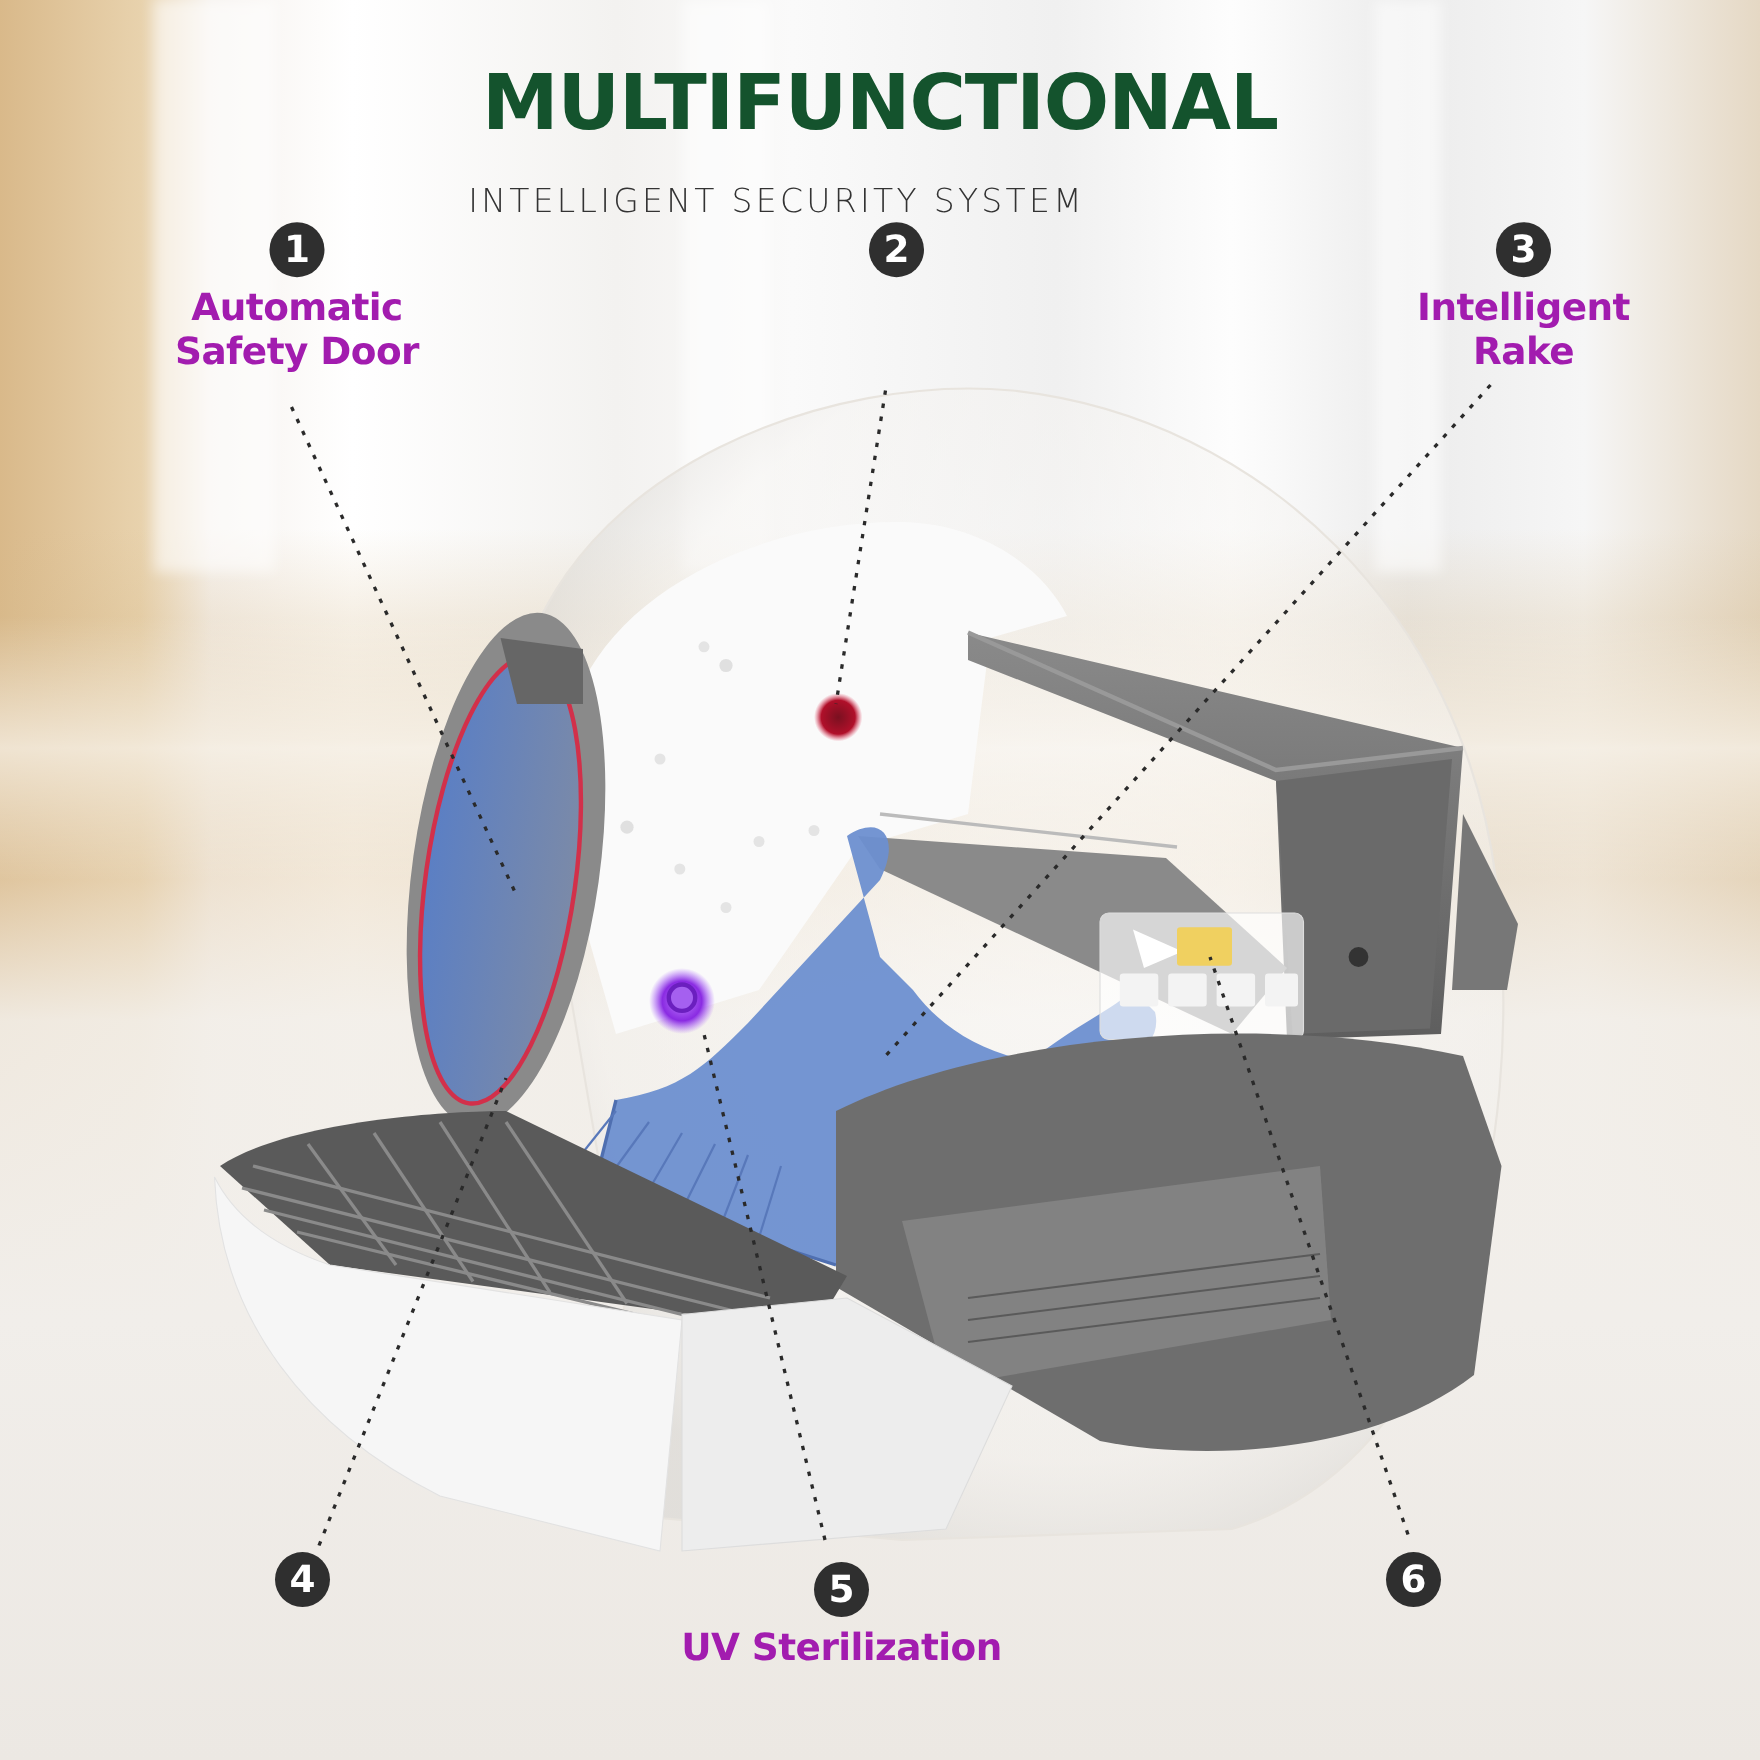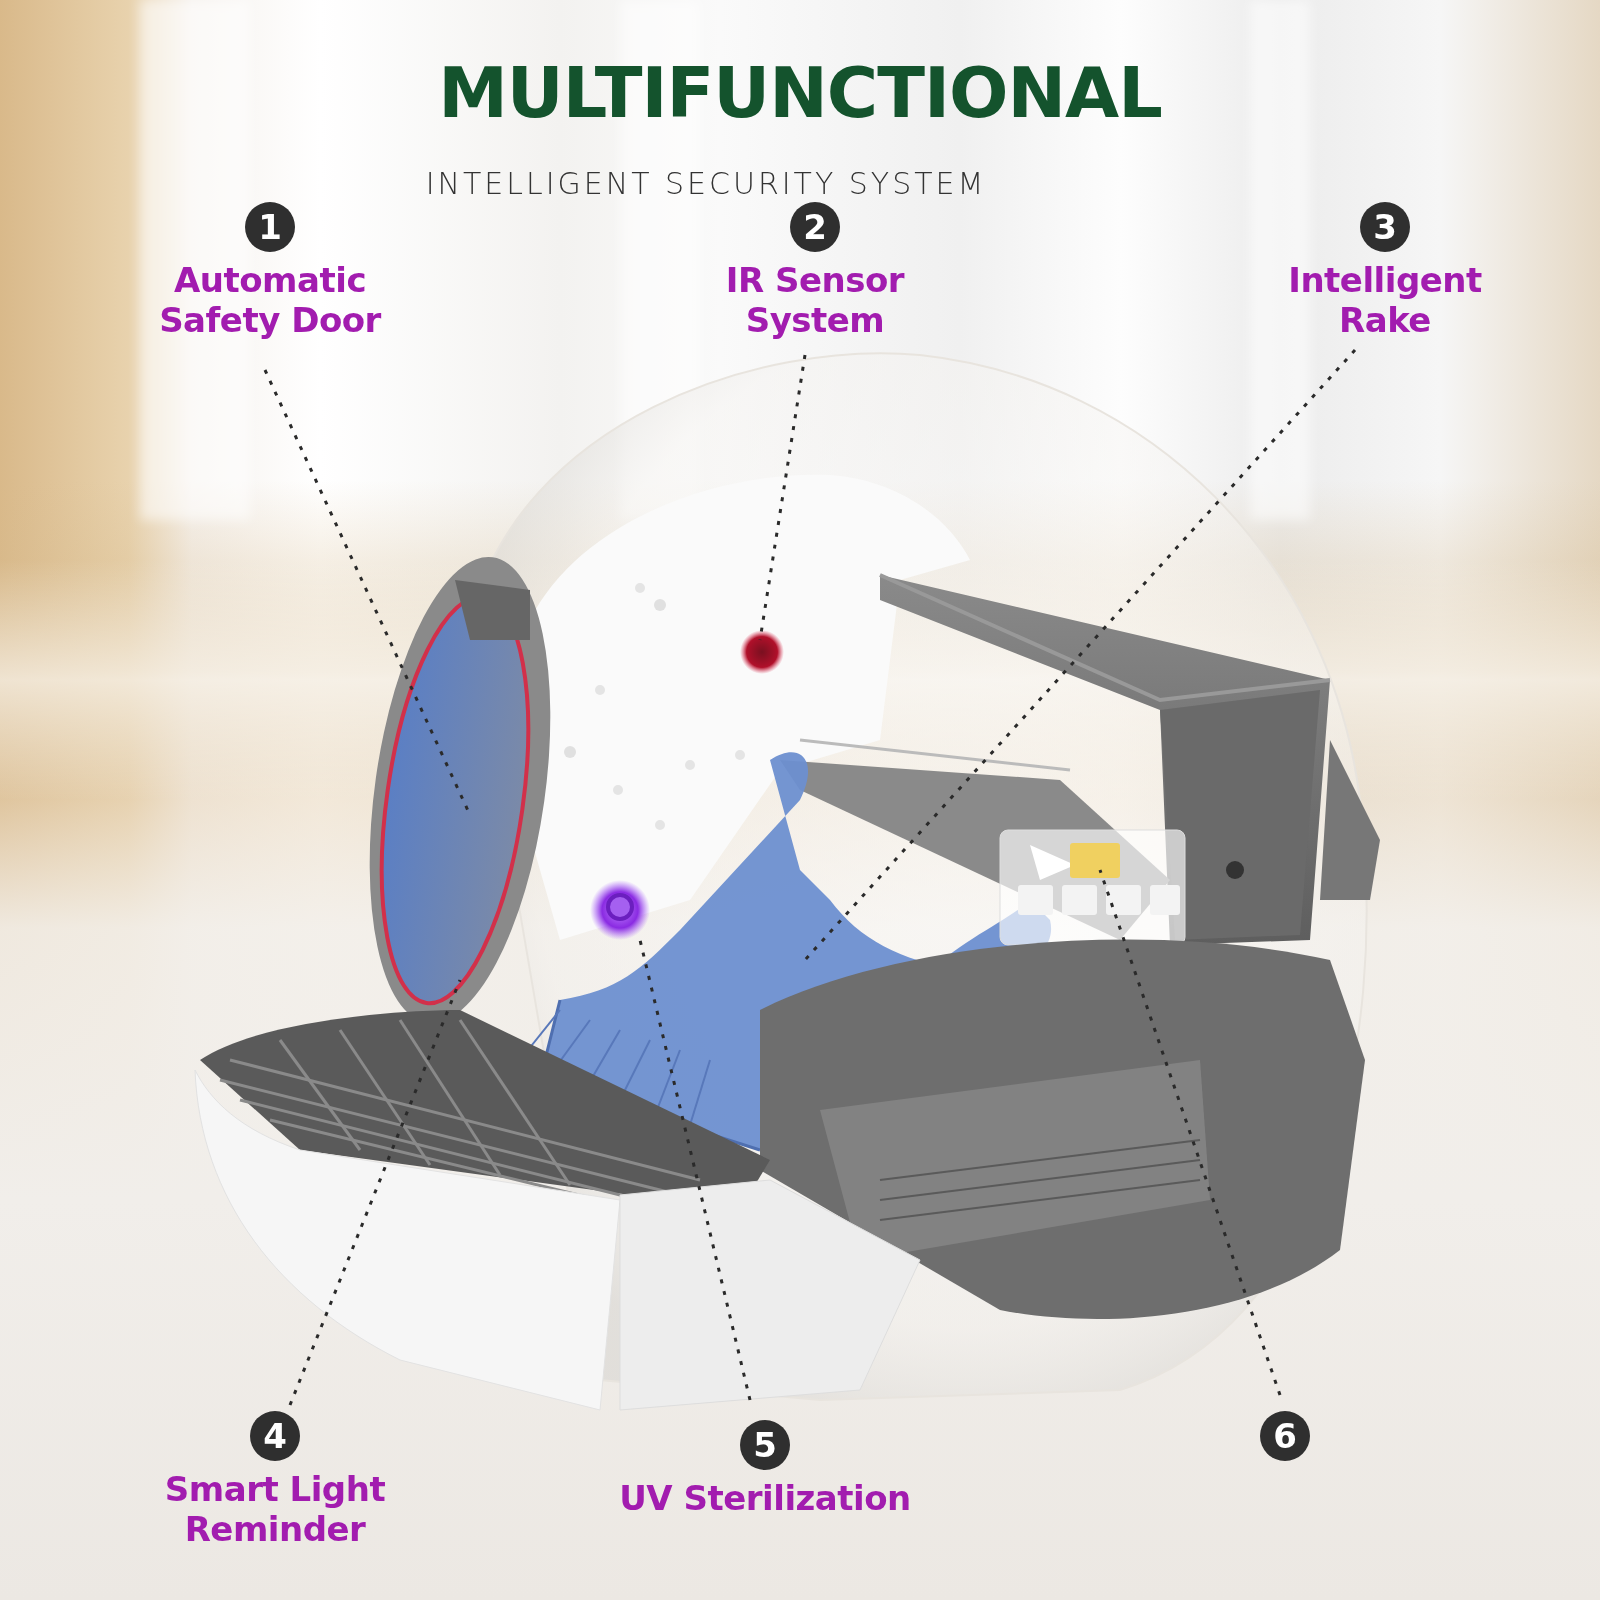--- a/index.html
+++ b/index.html
@@ -160,32 +160,28 @@
   </g>
 </svg>
 
 <div class="callout" style="left:125px;top:202px;width:290px;">
   <div class="num">1</div>
   <div class="lbl">Automatic
 Safety Door</div>
 </div>
 <div class="callout" style="left:670px;top:202px;width:290px;">
   <div class="num">2</div>
-  <div class="lbl">IR Sensor
-System</div>
 </div>
 <div class="callout" style="left:1235px;top:202px;width:300px;">
   <div class="num">3</div>
   <div class="lbl">Intelligent
 Rake</div>
 </div>
 <div class="callout" style="left:130px;top:1411px;width:290px;">
   <div class="num">4</div>
-  <div class="lbl">Smart Light
-Reminder</div>
 </div>
 <div class="callout" style="left:580px;top:1420px;width:370px;">
   <div class="num">5</div>
   <div class="lbl">UV Sterilization</div>
 </div>
 <div class="callout" style="left:1110px;top:1411px;width:350px;">
   <div class="num">6</div>
 </div>
 
 </body></html>

